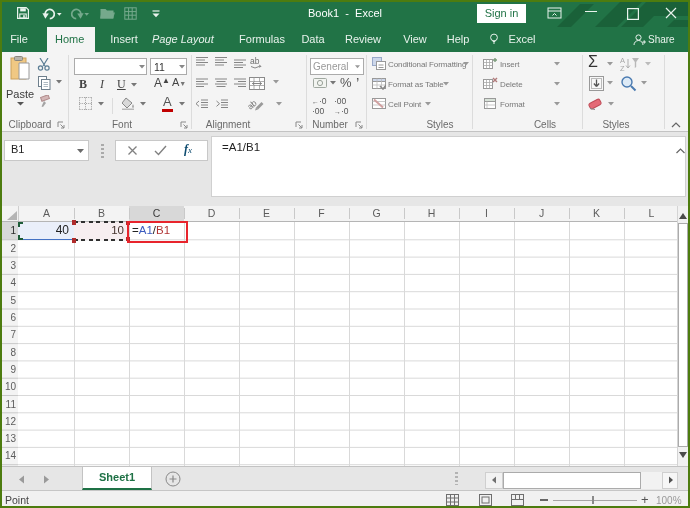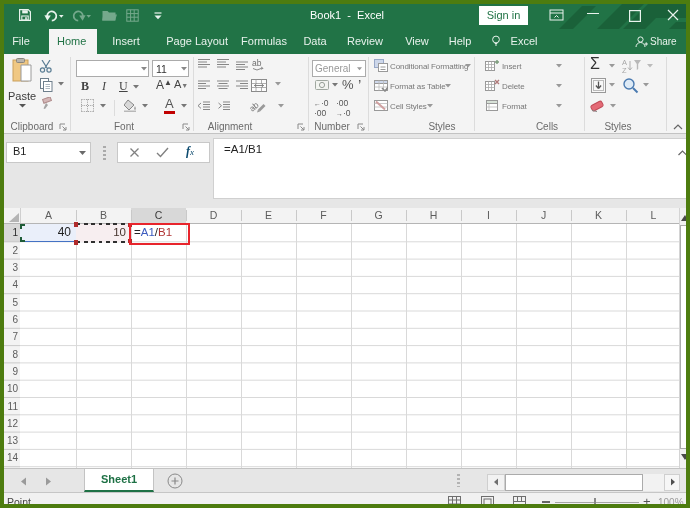--- a/index.html
+++ b/index.html
@@ -1,17 +1,17 @@
 <!DOCTYPE html>
 <html><head>
 <meta charset="utf-8">
 <style>
 html,body{margin:0;padding:0;}
 #win{position:relative;width:690px;height:508px;background:#fff;overflow:hidden;
-  font-family:"Liberation Sans",sans-serif;border:4px solid #4d7c0f;box-sizing:border-box;}
+  font-family:"Liberation Sans",sans-serif;border:2px solid #4d7c0f;box-sizing:border-box;}
 .abs{position:absolute;}
 
 .sec{left:-2px;width:690px;}
 #titlebar{top:0;height:25px;background:#217346;overflow:hidden;}
 #tabrow{top:25px;height:25px;background:#217346;}
 .ttxt{color:#fff;font-size:11px;}
 .tab{color:#e8f2ec;font-size:11px;line-height:25px;}
 #hometab{background:#f4f4f4;color:#217346;}
 
 #ribbon{top:50px;height:80px;background:#f4f4f4;border-bottom:1px solid #c3c3c3;box-sizing:border-box;}
@@ -100,21 +100,21 @@
 </svg>
 <svg class="abs" style="left:665px;top:5px" width="12" height="12" viewBox="0 0 12 12">
   <path d="M1 1 L11 11 M11 1 L1 11" stroke="#e9f3ed" stroke-width="1.2"></path>
 </svg>
 </div>
 
 <div class="abs sec" id="tabrow">
 <div class="abs tab" style="left:6px;width:26px;text-align:center;">File</div>
 <div class="abs tab" id="hometab" style="left:47px;top:0px;width:40px;height:25px;text-align:left;padding-left:8px;">Home</div>
 <div class="abs tab" style="left:106px;width:36px;text-align:center;">Insert</div>
-<div class="abs tab" style="left:152px;width:74px;text-align:right;">Page Layout</div>
+<div class="abs tab" style="left:152px;width:74px;text-align:left;font-style:italic;">Page Layout</div>
 <div class="abs tab" style="left:235px;width:54px;text-align:center;">Formulas</div>
 <div class="abs tab" style="left:297px;width:32px;text-align:center;">Data</div>
 <div class="abs tab" style="left:341px;width:44px;text-align:center;">Review</div>
 <div class="abs tab" style="left:399px;width:32px;text-align:center;">View</div>
 <div class="abs tab" style="left:443px;width:30px;text-align:center;">Help</div>
 <svg class="abs" style="left:489px;top:6px" width="10" height="13" viewBox="0 0 10 13">
   <circle cx="5" cy="4.5" r="3.4" fill="none" stroke="#e8f2ec"></circle>
   <path d="M3.7 8.5 h2.6 M4 10 h2" stroke="#e8f2ec"></path>
 </svg>
 <div class="abs tab" style="left:500px;width:44px;text-align:center;">Excel me</div>
@@ -306,21 +306,21 @@
 </svg>
 <div class="abs rtxt" style="left:388px;top:28px;">Format as Table</div>
 <svg class="abs" style="left:443px;top:30px" width="6" height="4" viewBox="0 0 6 4">
         <path d="M0 0 L3 3.5 L6 0 Z" fill="#999"></path>
       </svg>
 <svg class="abs" style="left:372px;top:45px" width="14" height="13" viewBox="0 0 14 13">
   <rect x="0.5" y="1.5" width="13" height="10" fill="#fff" stroke="#999"></rect>
   <path d="M0.5 4.5 h13 M0.5 8 h13" stroke="#bbb" stroke-width="0.8"></path>
   <path d="M2 2.5 l9 8" stroke="#d0a0a0" stroke-width="2"></path>
 </svg>
-<div class="abs rtxt" style="left:388px;top:48px;">Cell Styles</div>
+<div class="abs rtxt" style="left:388px;top:48px;">Cell Point</div>
 <svg class="abs" style="left:425px;top:50px" width="6" height="4" viewBox="0 0 6 4">
         <path d="M0 0 L3 3.5 L6 0 Z" fill="#999"></path>
       </svg>
 <div class="glabel" style="left:410px;width:60px;">Styles</div>
 
 <svg class="abs" style="left:483px;top:5px" width="15" height="13" viewBox="0 0 15 13">
   <rect x="0.5" y="2.5" width="9" height="9" fill="#fff" stroke="#999"></rect>
   <path d="M0.5 5.5 h9 M0.5 8.5 h9 M3.5 2.5 v9 M6.5 2.5 v9" stroke="#aaa" stroke-width="0.8"></path>
   <path d="M10 3 h4 M12 1 v4" stroke="#7a9a7a" stroke-width="1.4"></path>
 </svg>

